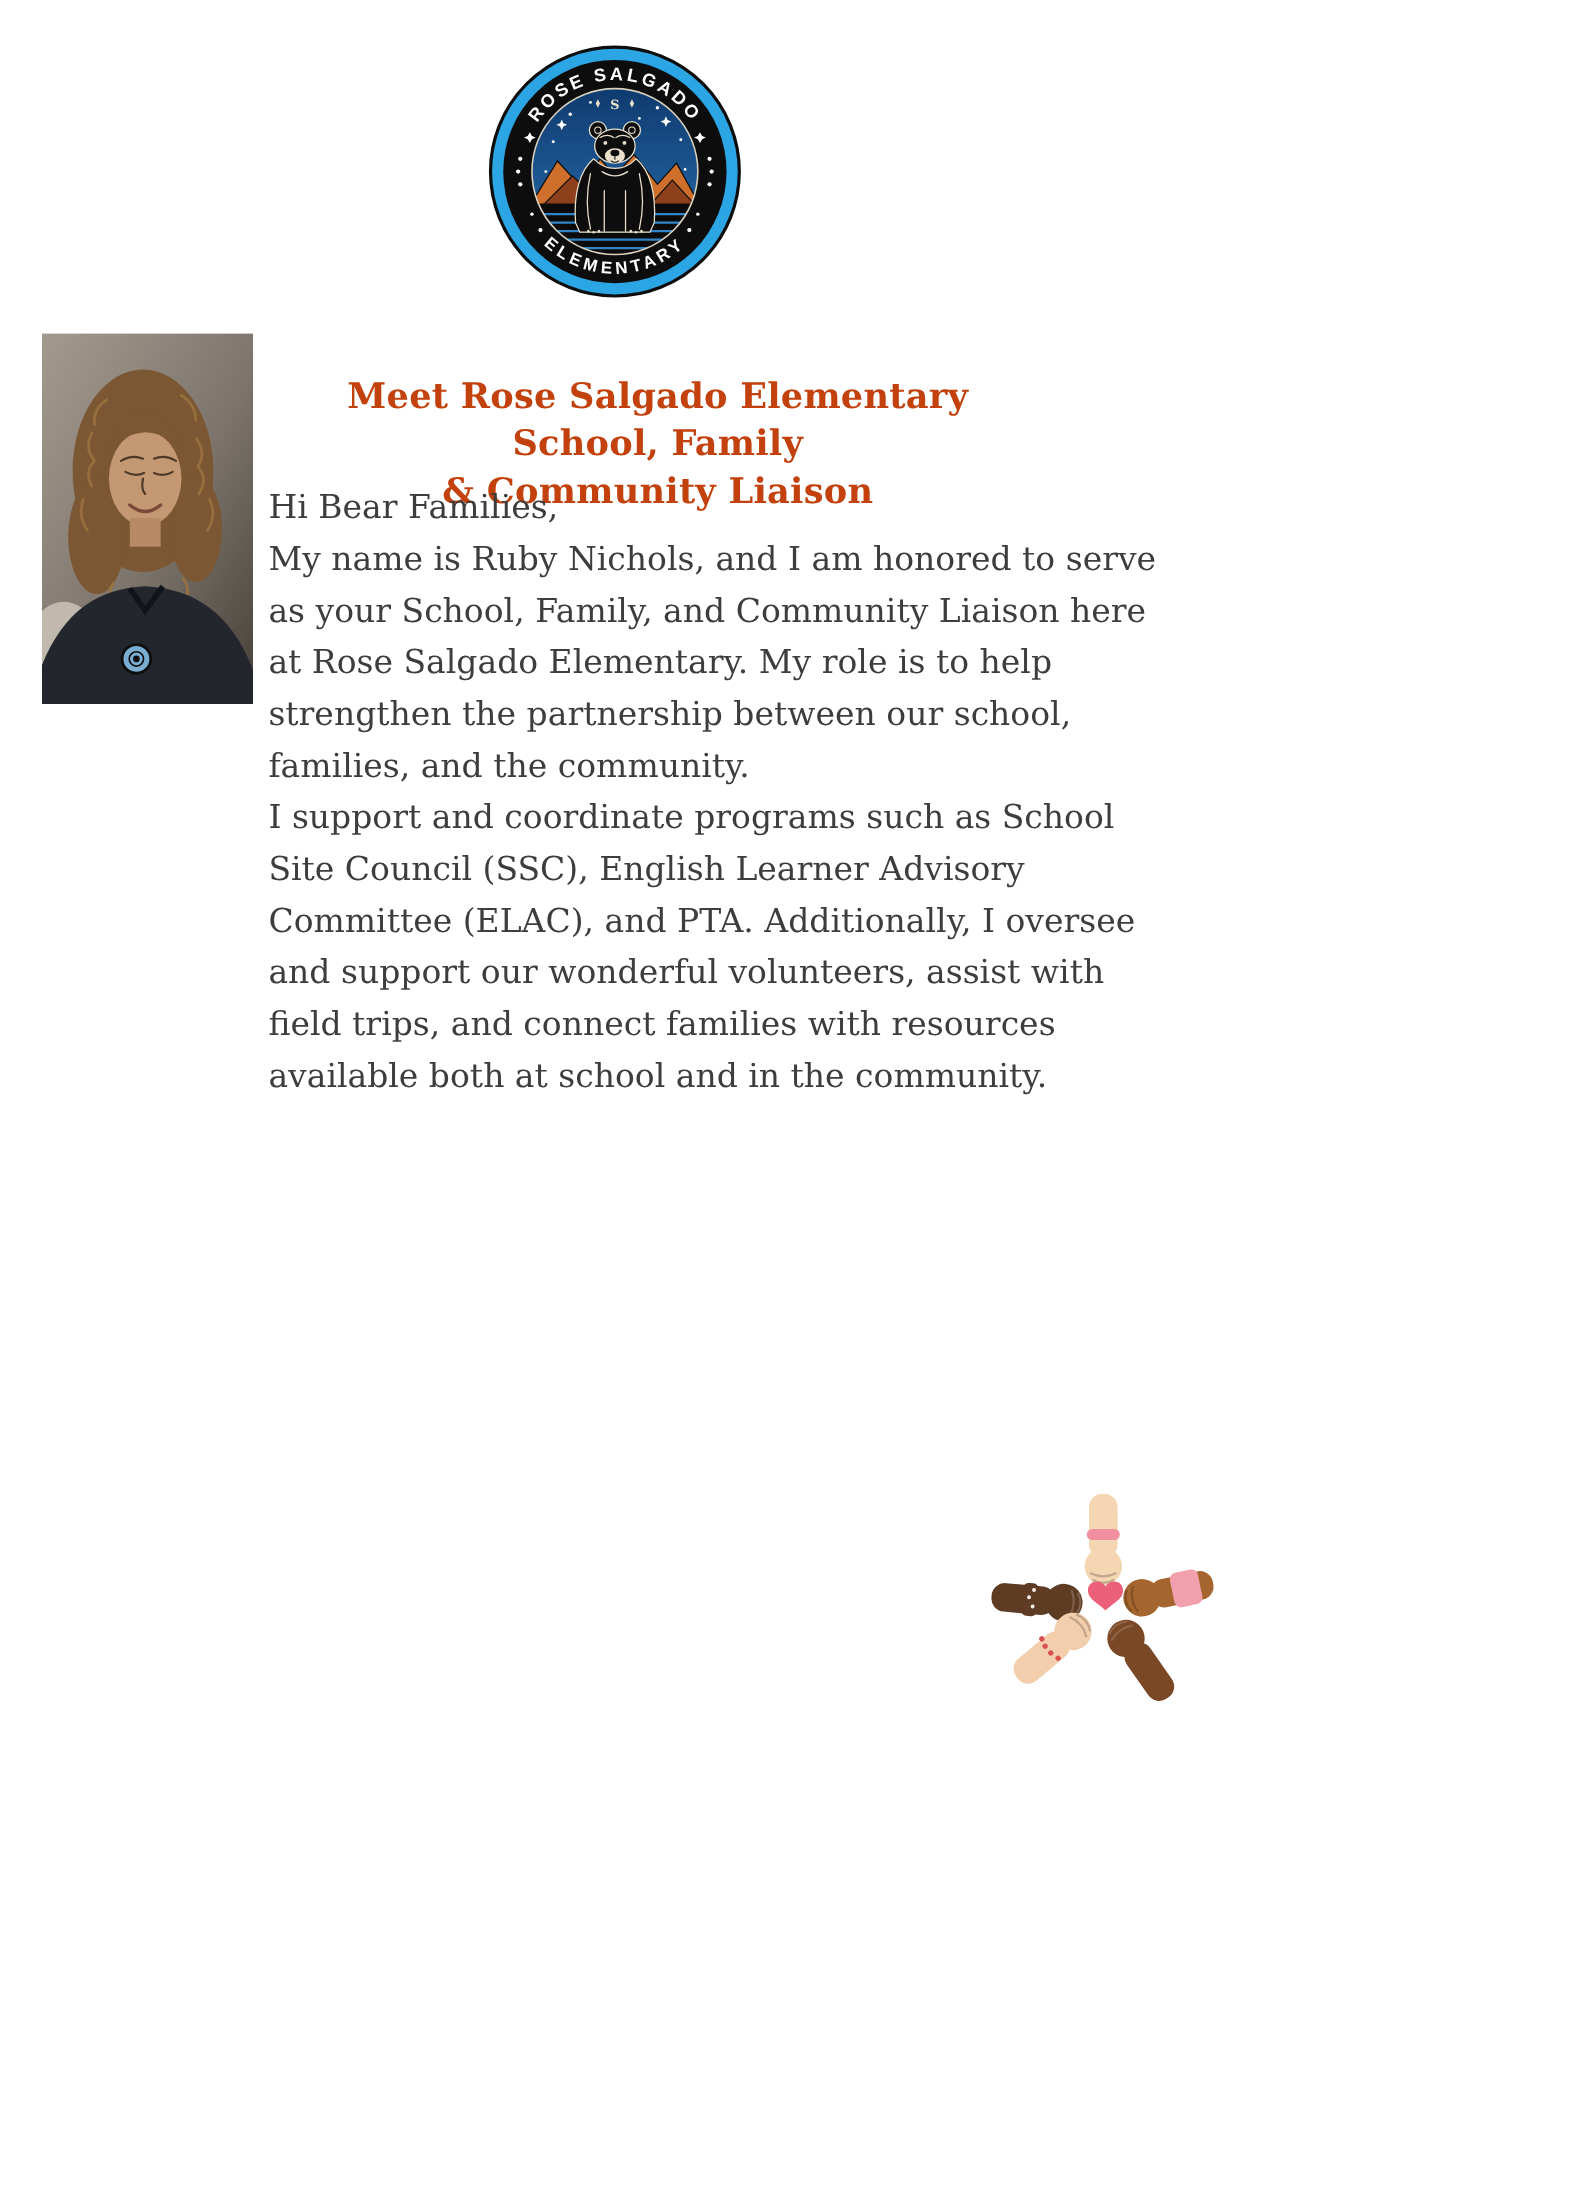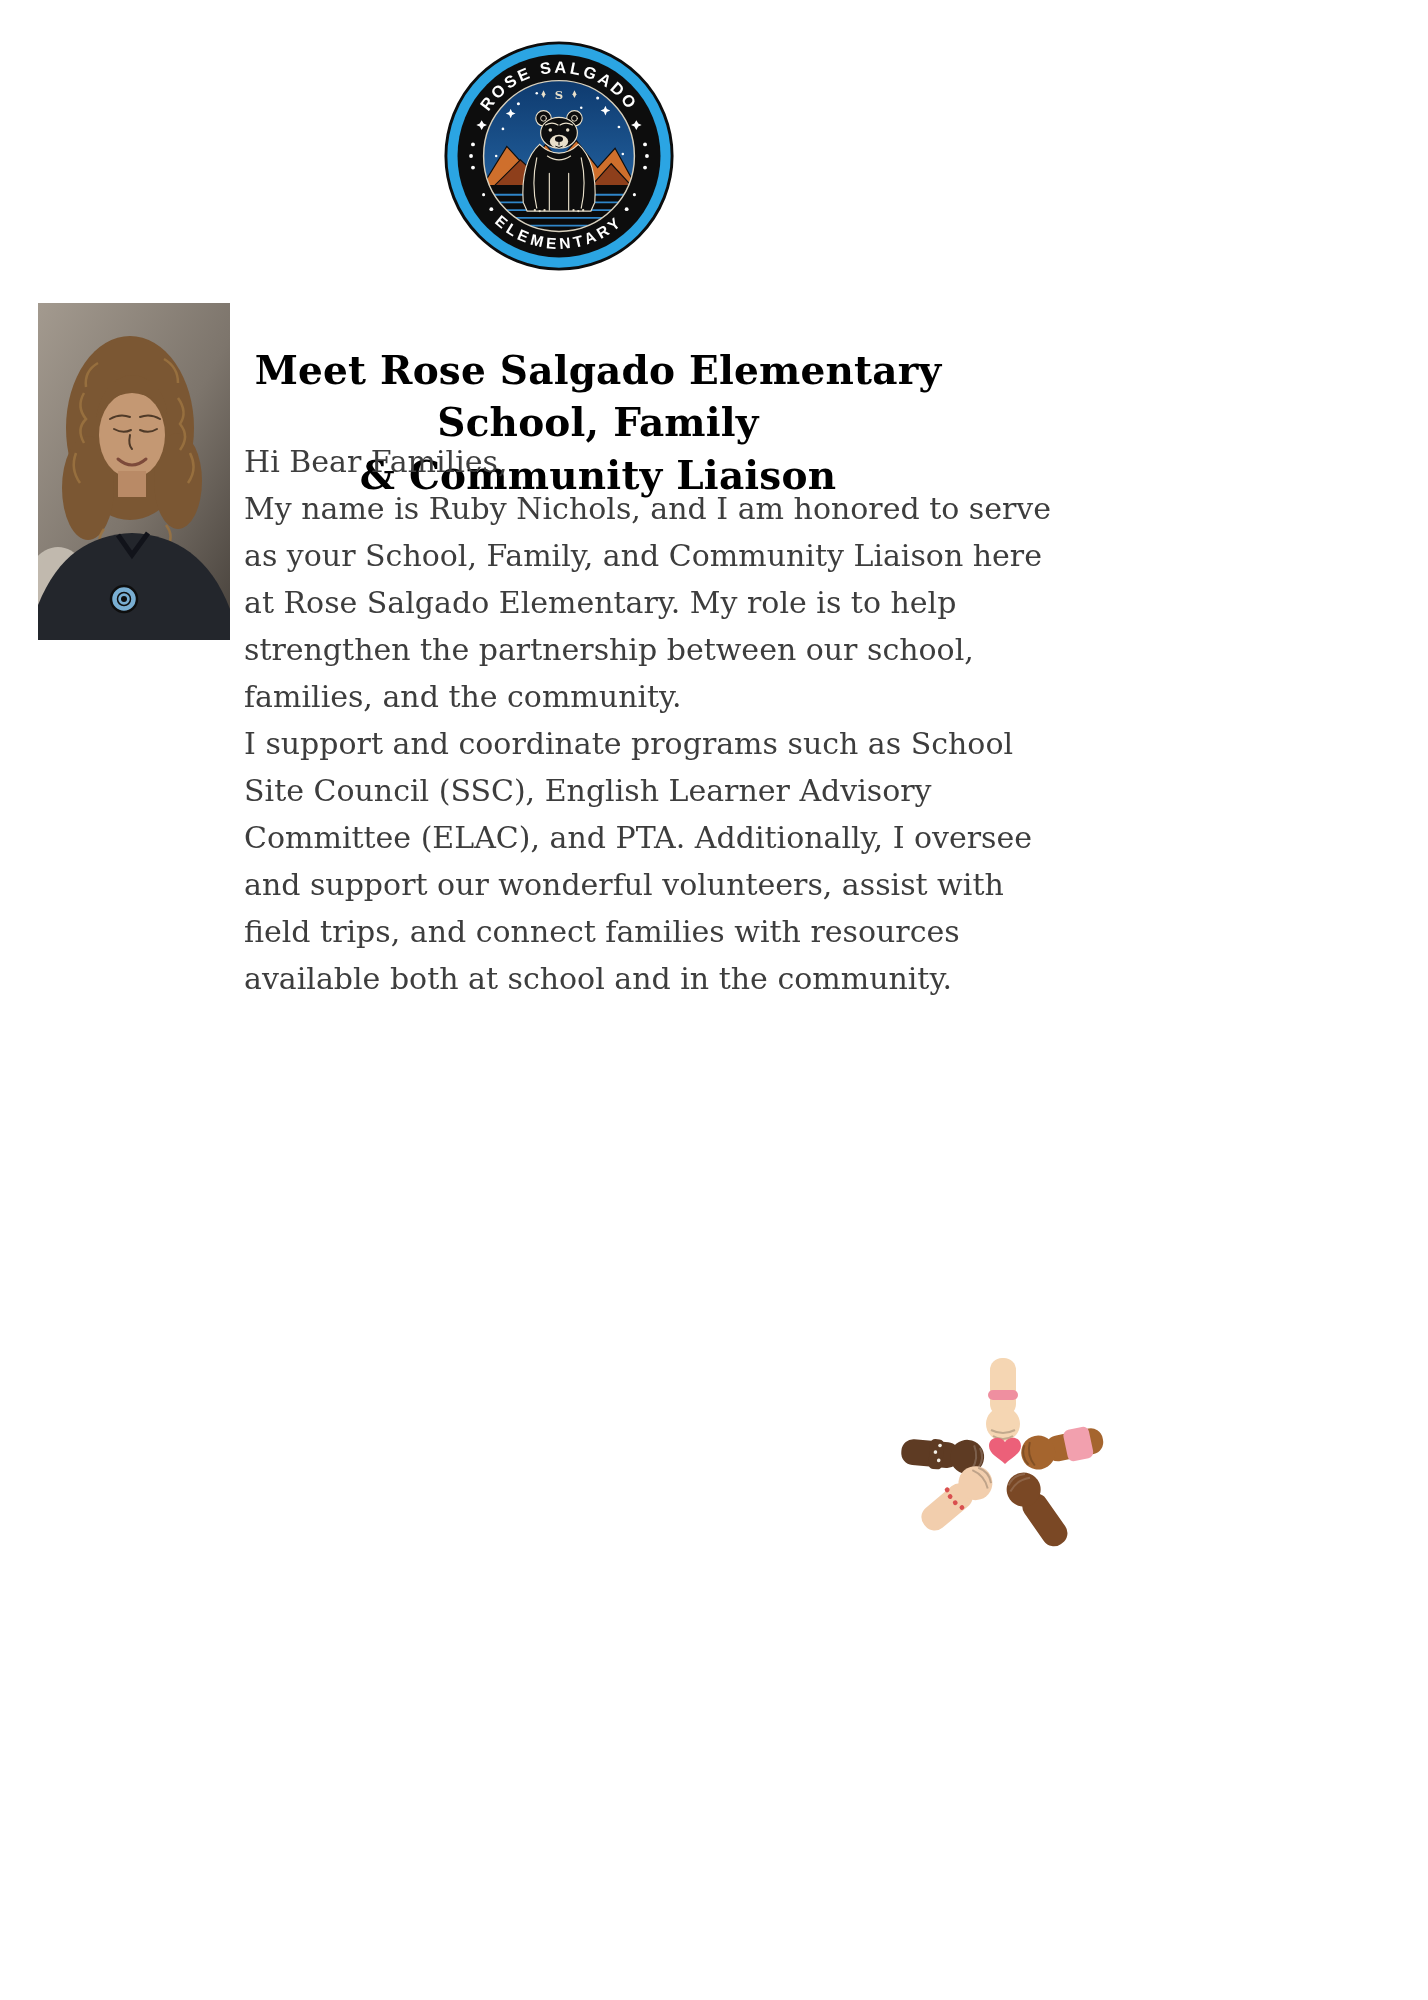--- a/index.html
+++ b/index.html
@@ -21,23 +21,23 @@
     left:38px; top:303px;
     width:192px; height:337px;
     overflow:hidden;
   }
   .title{
     position:absolute;
     left:248px; top:318px;
     width:700px;
     text-align:center;
     font-weight:700;
-    font-size:39px;
+    font-size:32px;
     line-height:1.34;
-    color:#000000;
+    color:#c2410c;
     letter-spacing:0.2px;
   }
   .letter{
     position:absolute;
     left:244px; top:438px;
     width:824px;
     font-size:30px;
     line-height:47px;
     color:#3d3d3d;
   }

